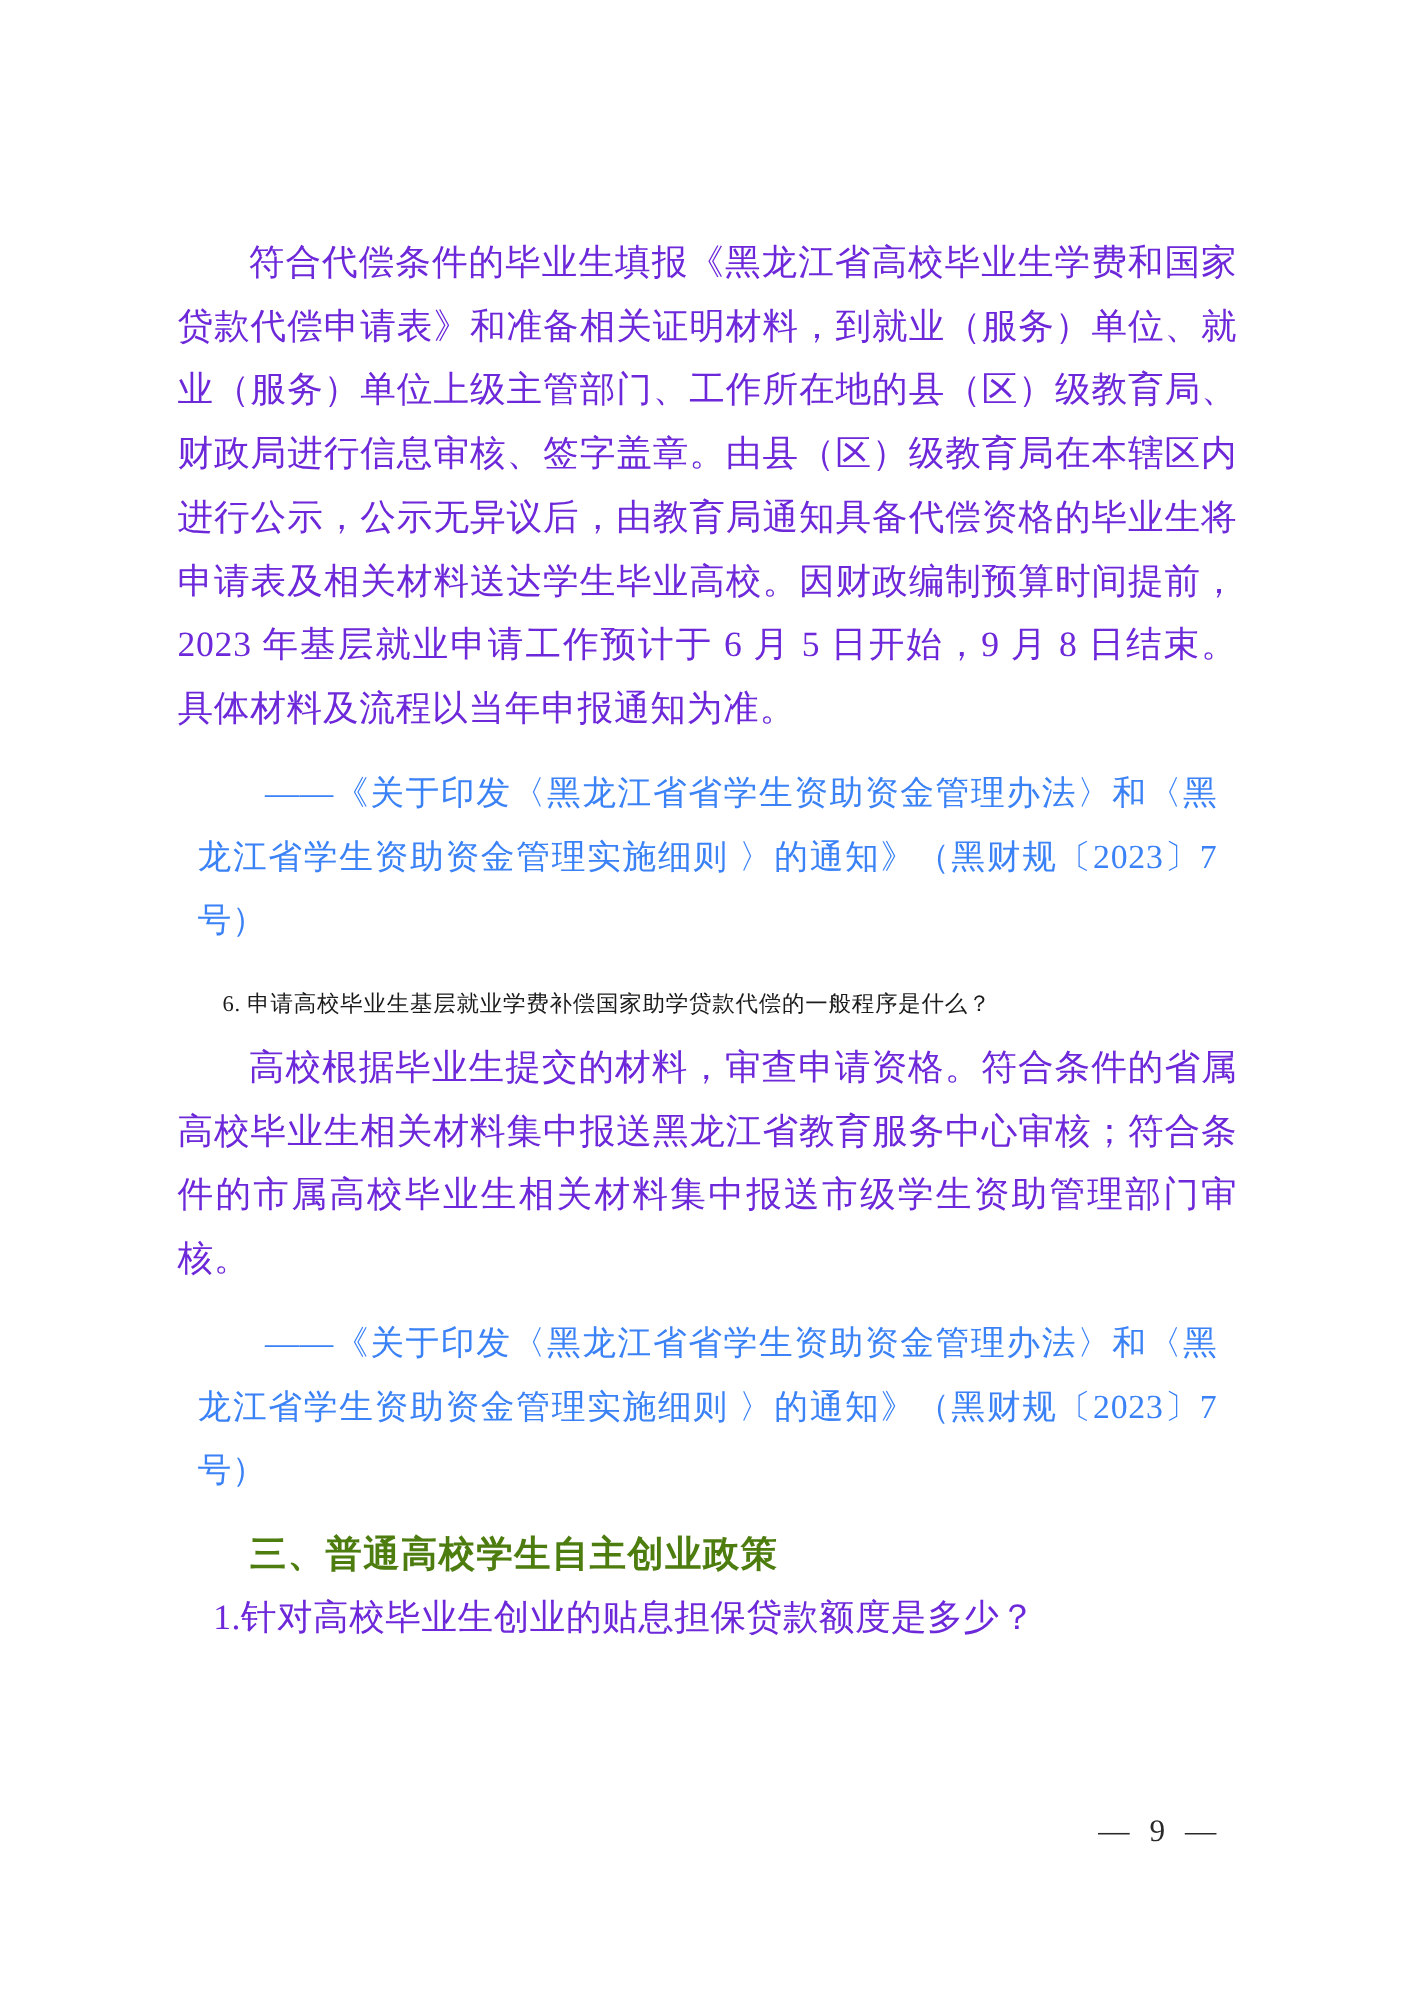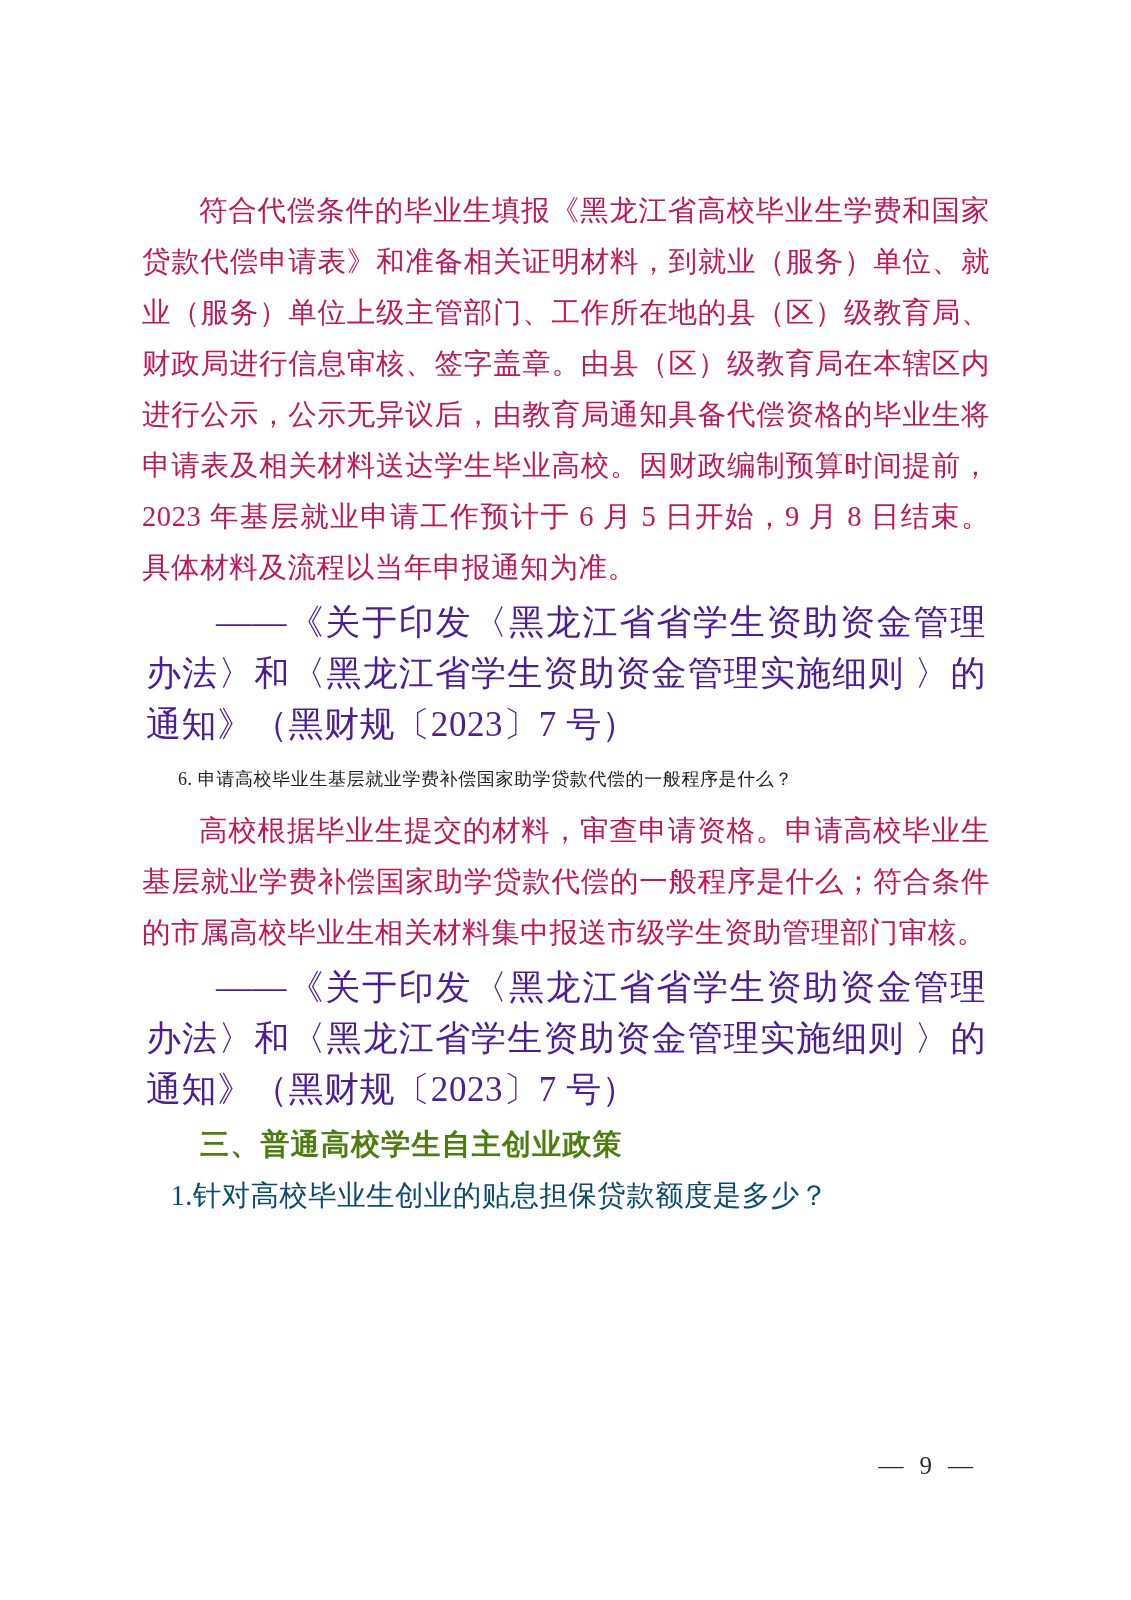--- a/index.html
+++ b/index.html
@@ -24,31 +24,31 @@
     width: 848px;
   }
   p.body-par {
     margin: 0 0 0 0;
     font-size: 28.5px;
     line-height: 51px;
     text-align: justify;
     text-justify: inter-ideograph;
     text-indent: 2em;
     letter-spacing: 0.6px;
-    color: #be185d;
+    color: #6d28d9;
   }
   p.cite-par {
-    margin: 4px;
-    font-size: 35px;
+    margin: 16px;
+    font-size: 27px;
     line-height: 51px;
     text-align: justify;
     text-justify: inter-ideograph;
     text-indent: 2em;
     letter-spacing: 0.6px;
-    color: #4c1d95;
+    color: #3b82f6;
   }
   p.question-par {
     margin: 0;
     font-size: 18px;
     line-height: 51px;
     text-align: justify;
     text-justify: inter-ideograph;
     text-indent: 2em;
     letter-spacing: 0.6px;
     color: #1b1b1b;
@@ -62,21 +62,21 @@
     letter-spacing: 1.2px;
     font-family: "DejaVu Sans", "Liberation Sans", sans-serif;
     color: #4d7c0f;
   }
   p.plain-question {
     margin: 0;
     font-size: 28.5px;
     line-height: 51px;
     text-indent: 1em;
     letter-spacing: 0.4px;
-    color: #0c4a6e;
+    color: #6d28d9;
   }
   .footer {
     position: absolute;
     left: 0;
     top: 1452px;
     width: 1131px;
     text-align: center;
     font-size: 25px;
     letter-spacing: 2px;
     color: #2a2a2a;
@@ -98,21 +98,21 @@
 <div class="page">
 
   <div class="content">
 
     <p class="body-par">符合代偿条件的毕业生填报《黑龙江省高校毕业生学费和国家贷款代偿申请表》和准备相关证明材料，到就业（服务）单位、就业（服务）单位上级主管部门、工作所在地的县（区）级教育局、财政局进行信息审核、签字盖章。由县（区）级教育局在本辖区内进行公示，公示无异议后，由教育局通知具备代偿资格的毕业生将申请表及相关材料送达学生毕业高校。因财政编制预算时间提前，2023 年基层就业申请工作预计于 6 月 5 日开始，9 月 8 日结束。具体材料及流程以当年申报通知为准。</p>
 
     <p class="cite-par">——《关于印发〈黑龙江省省学生资助资金管理办法〉和〈黑龙江省学生资助资金管理实施细则 〉的通知》（黑财规〔2023〕7 号）</p>
 
     <p class="question-par">6. 申请高校毕业生基层就业学费补偿国家助学贷款代偿的一般程序是什么？</p>
 
-    <p class="body-par">高校根据毕业生提交的材料，审查申请资格。申请高校毕业生基层就业学费补偿国家助学贷款代偿的一般程序是什么；符合条件的市属高校毕业生相关材料集中报送市级学生资助管理部门审核。</p>
+    <p class="body-par">高校根据毕业生提交的材料，审查申请资格。符合条件的省属高校毕业生相关材料集中报送黑龙江省教育服务中心审核；符合条件的市属高校毕业生相关材料集中报送市级学生资助管理部门审核。</p>
 
     <p class="cite-par">——《关于印发〈黑龙江省省学生资助资金管理办法〉和〈黑龙江省学生资助资金管理实施细则 〉的通知》（黑财规〔2023〕7 号）</p>
 
     <h2 class="section-heading">三、普通高校学生自主创业政策</h2>
 
     <p class="plain-question">1.针对高校毕业生创业的贴息担保贷款额度是多少？</p>
 
   </div>
 
   <div class="footer">

